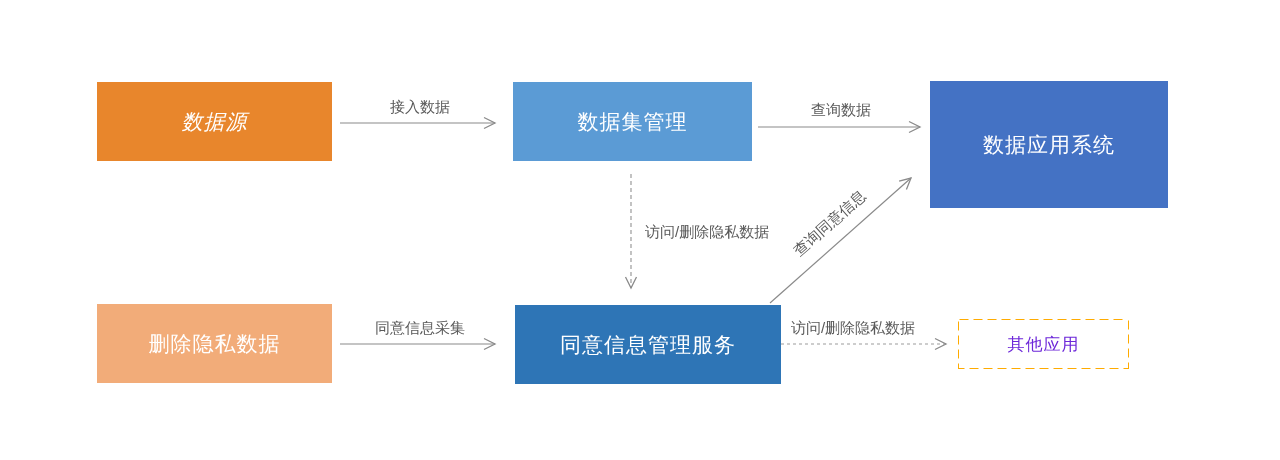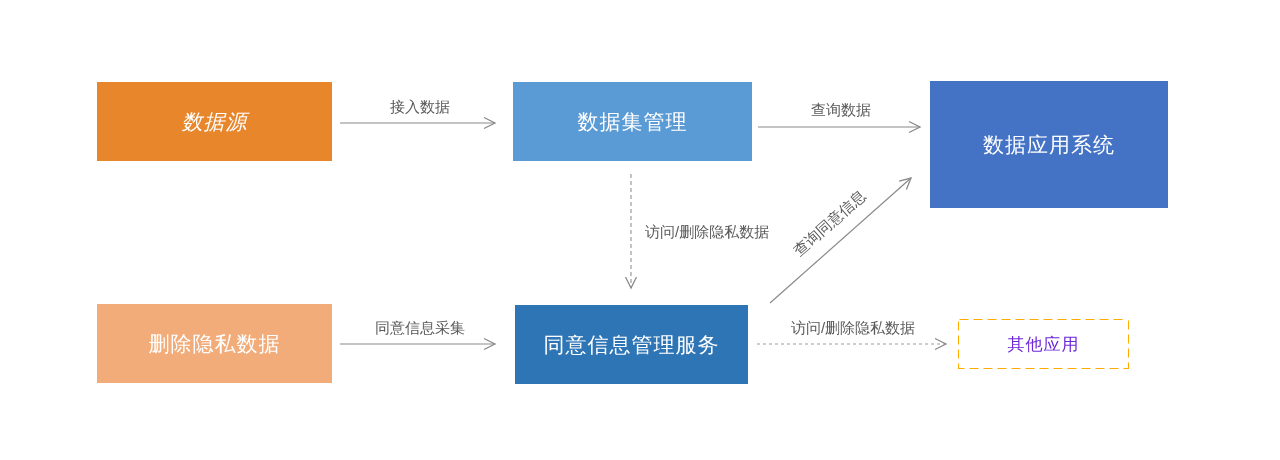--- a/index.html
+++ b/index.html
@@ -19,21 +19,21 @@
     color: #ffffff;
     font-size: 21px;
     letter-spacing: 1px;
     box-sizing: border-box;
     text-align: center;
   }
   .node-data-source        { left: 97px;  top: 82px;  width: 235px; height: 79px;  background: #E8862C; font-style: italic; }
   .node-dataset-management { left: 513px; top: 82px;  width: 239px; height: 79px;  background: #5B9BD5; }
   .node-data-app-system    { left: 930px; top: 81px;  width: 238px; height: 127px; background: #4472C4; }
   .node-consent-collection { left: 97px;  top: 304px; width: 235px; height: 79px;  background: #F2AC79; }
-  .node-consent-service    { left: 515px; top: 305px; width: 233px; height: 79px;  background: #2E75B6; }
+  .node-consent-service    { left: 515px; top: 305px; width: 266px; height: 79px;  background: #2E75B6; }
   .node-other-apps {
     left: 959px; top: 320px; width: 169px; height: 48px;
     background: #ffffff; color: #6d28d9; font-size: 17px;
   }
   .edge-label {
     position: absolute;
     color: #595959;
     font-size: 15px;
     white-space: nowrap;
     text-align: center;

